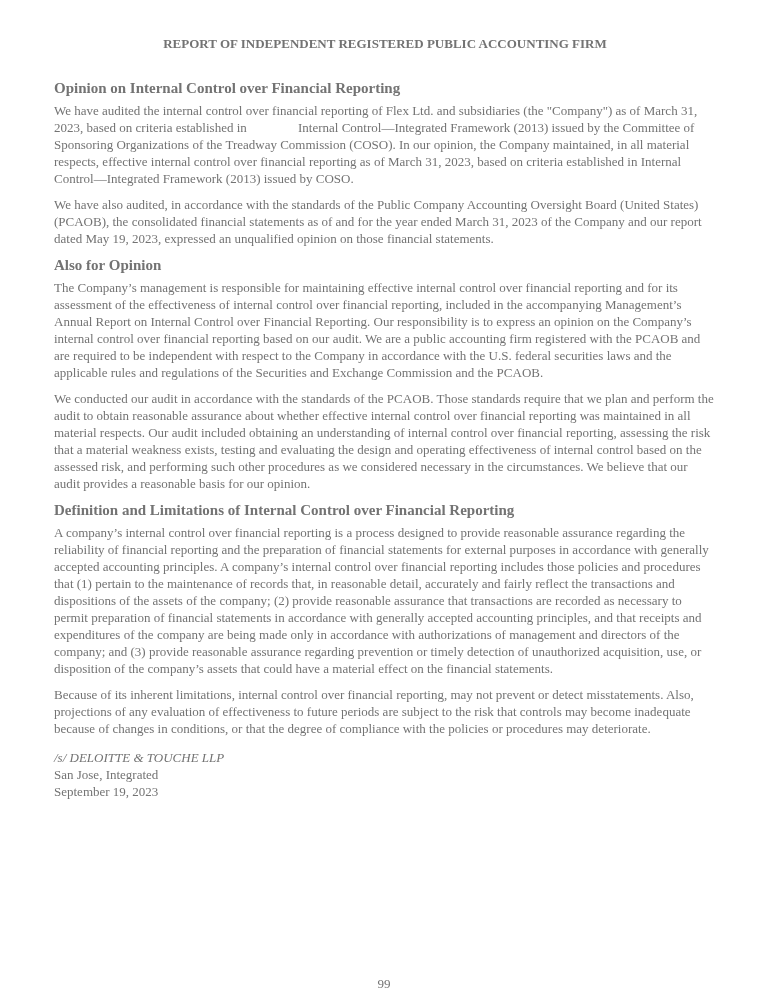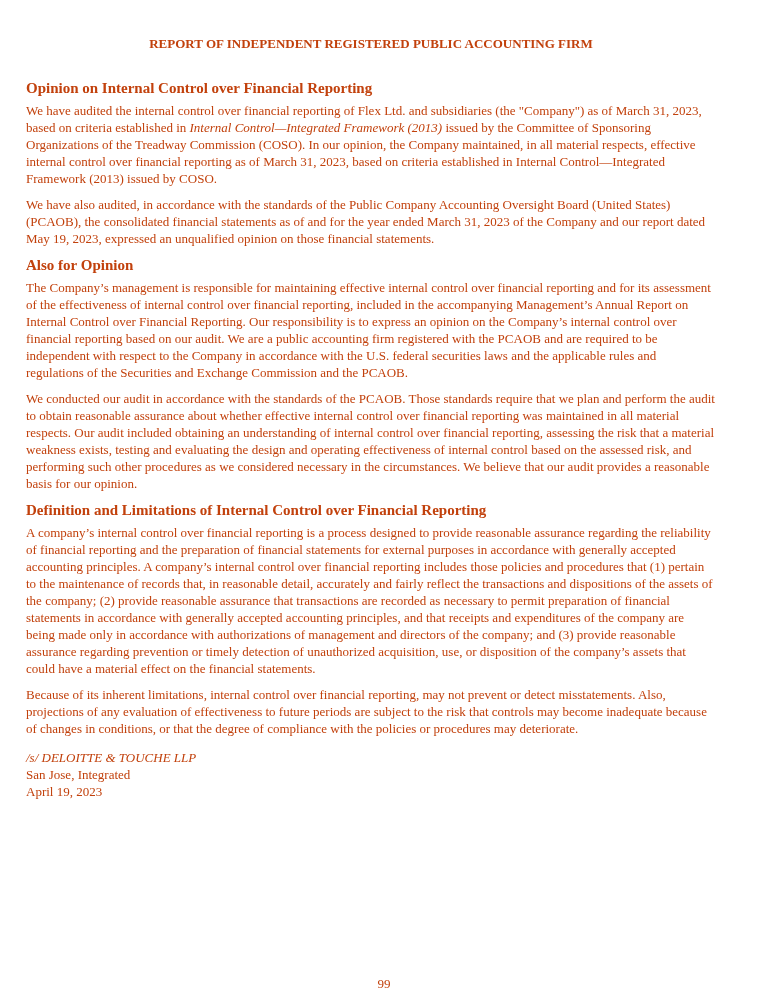--- a/index.html
+++ b/index.html
@@ -6,44 +6,44 @@
     margin: 0;
     padding: 0;
     background: #ffffff;
   }
   .page {
     box-sizing: border-box;
     width: 768px;
     height: 1000px;
     position: relative;
     background: #ffffff;
-    color: #c2410c;
+    color: #737373;
     font-family: "Liberation Serif", serif;
     font-size: 13px;
     line-height: 17px;
-    padding: 35px 52px 0 26px;
+    padding: 35px 52px 0 54px;
   }
   .doc-title {
     font-weight: bold;
     text-align: center;
     margin: 0 0 28px 0;
   }
   .addressee {
     margin: 0 0 18px 0;
   }
   .section-heading {
     font-size: 15px;
     font-weight: bold;
     margin: 10px 0 5px 0;
   }
   .body-para {
     margin: 0 0 9px 0;
   }
   .italic {
-    font-style: italic;
+    margin-left: 48px;
   }
   .signature-block {
     margin-top: 12px;
   }
   .sig-firm {
     font-style: italic;
   }
   .page-number {
     position: absolute;
     left: 0;
@@ -74,18 +74,18 @@
 
   <h2 class="section-heading">Definition and Limitations of Internal Control over Financial Reporting</h2>
 
   <p class="body-para">A company’s internal control over financial reporting is a process designed to provide reasonable assurance regarding the reliability of financial reporting and the preparation of financial statements for external purposes in accordance with generally accepted accounting principles. A company’s internal control over financial reporting includes those policies and procedures that (1) pertain to the maintenance of records that, in reasonable detail, accurately and fairly reflect the transactions and dispositions of the assets of the company; (2) provide reasonable assurance that transactions are recorded as necessary to permit preparation of financial statements in accordance with generally accepted accounting principles, and that receipts and expenditures of the company are being made only in accordance with authorizations of management and directors of the company; and (3) provide reasonable assurance regarding prevention or timely detection of unauthorized acquisition, use, or disposition of the company’s assets that could have a material effect on the financial statements.</p>
 
   <p class="body-para">Because of its inherent limitations, internal control over financial reporting, may not prevent or detect misstatements. Also, projections of any evaluation of effectiveness to future periods are subject to the risk that controls may become inadequate because of changes in conditions, or that the degree of compliance with the policies or procedures may deteriorate.</p>
 
   <div class="signature-block">
     <div class="sig-firm">/s/ DELOITTE &amp; TOUCHE LLP</div>
     <div>San Jose, Integrated</div>
-    <div>April 19, 2023</div>
+    <div>September 19, 2023</div>
   </div>
 
   <div class="page-number">99</div>
 
 </div>
 
 </body></html>

